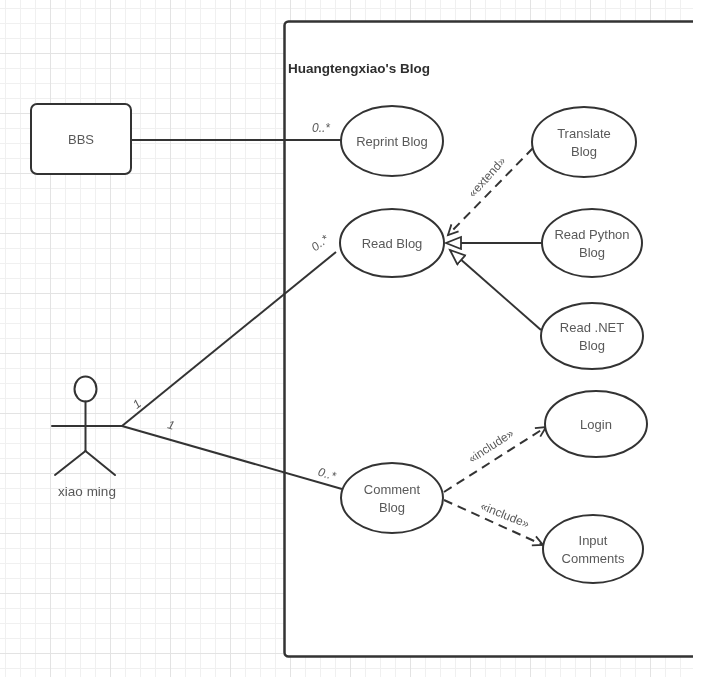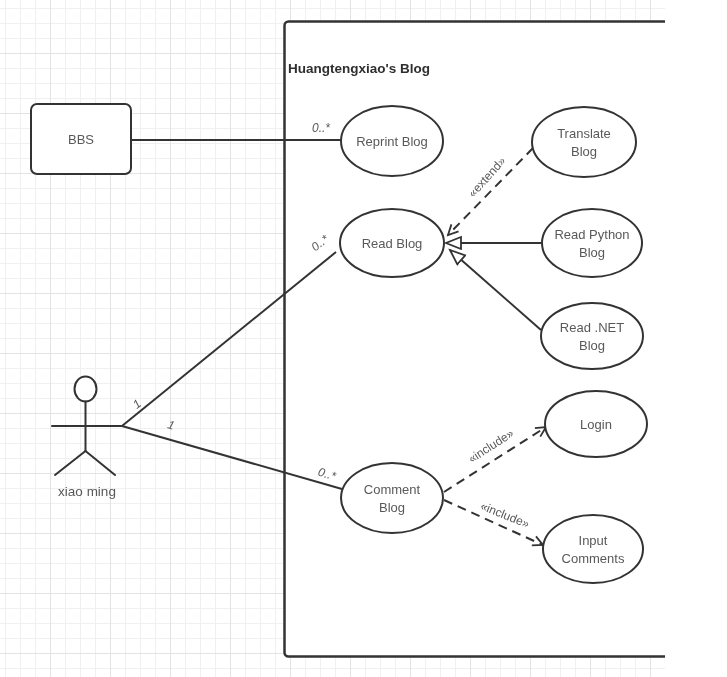--- a/index.html
+++ b/index.html
@@ -9,20 +9,21 @@
     overflow:hidden;
     background-color:#ffffff;
     background-image:
       linear-gradient(to right, #e3e3e3 1px, transparent 1px),
       linear-gradient(to bottom, #e3e3e3 1px, transparent 1px),
       linear-gradient(to right, #f0f0f0 1px, transparent 1px),
       linear-gradient(to bottom, #f0f0f0 1px, transparent 1px);
     background-size:60px 60px, 60px 60px, 15px 15px, 15px 15px;
     background-position:50px 53px, 50px 53px, 5px 8px, 5px 8px;
     font-family:"Liberation Sans", sans-serif;
+    padding-left:28px;
   }
   svg{position:absolute;left:0;top:0;}
   .shape{fill:#ffffff;stroke:#333333;stroke-width:2;}
   .boundary{fill:#ffffff;stroke:#333333;stroke-width:2.5;}
   .edge{stroke:#333333;stroke-width:2;fill:none;}
   .dashed{stroke-dasharray:9 6;}
   .stick{stroke:#333333;stroke-width:2;fill:none;stroke-linecap:round;}
   text{font-family:"Liberation Sans", sans-serif;}
   .node-label{font-size:13px;fill:#595959;text-anchor:middle;}
   .actor-label{font-size:13.5px;fill:#595959;text-anchor:middle;}

